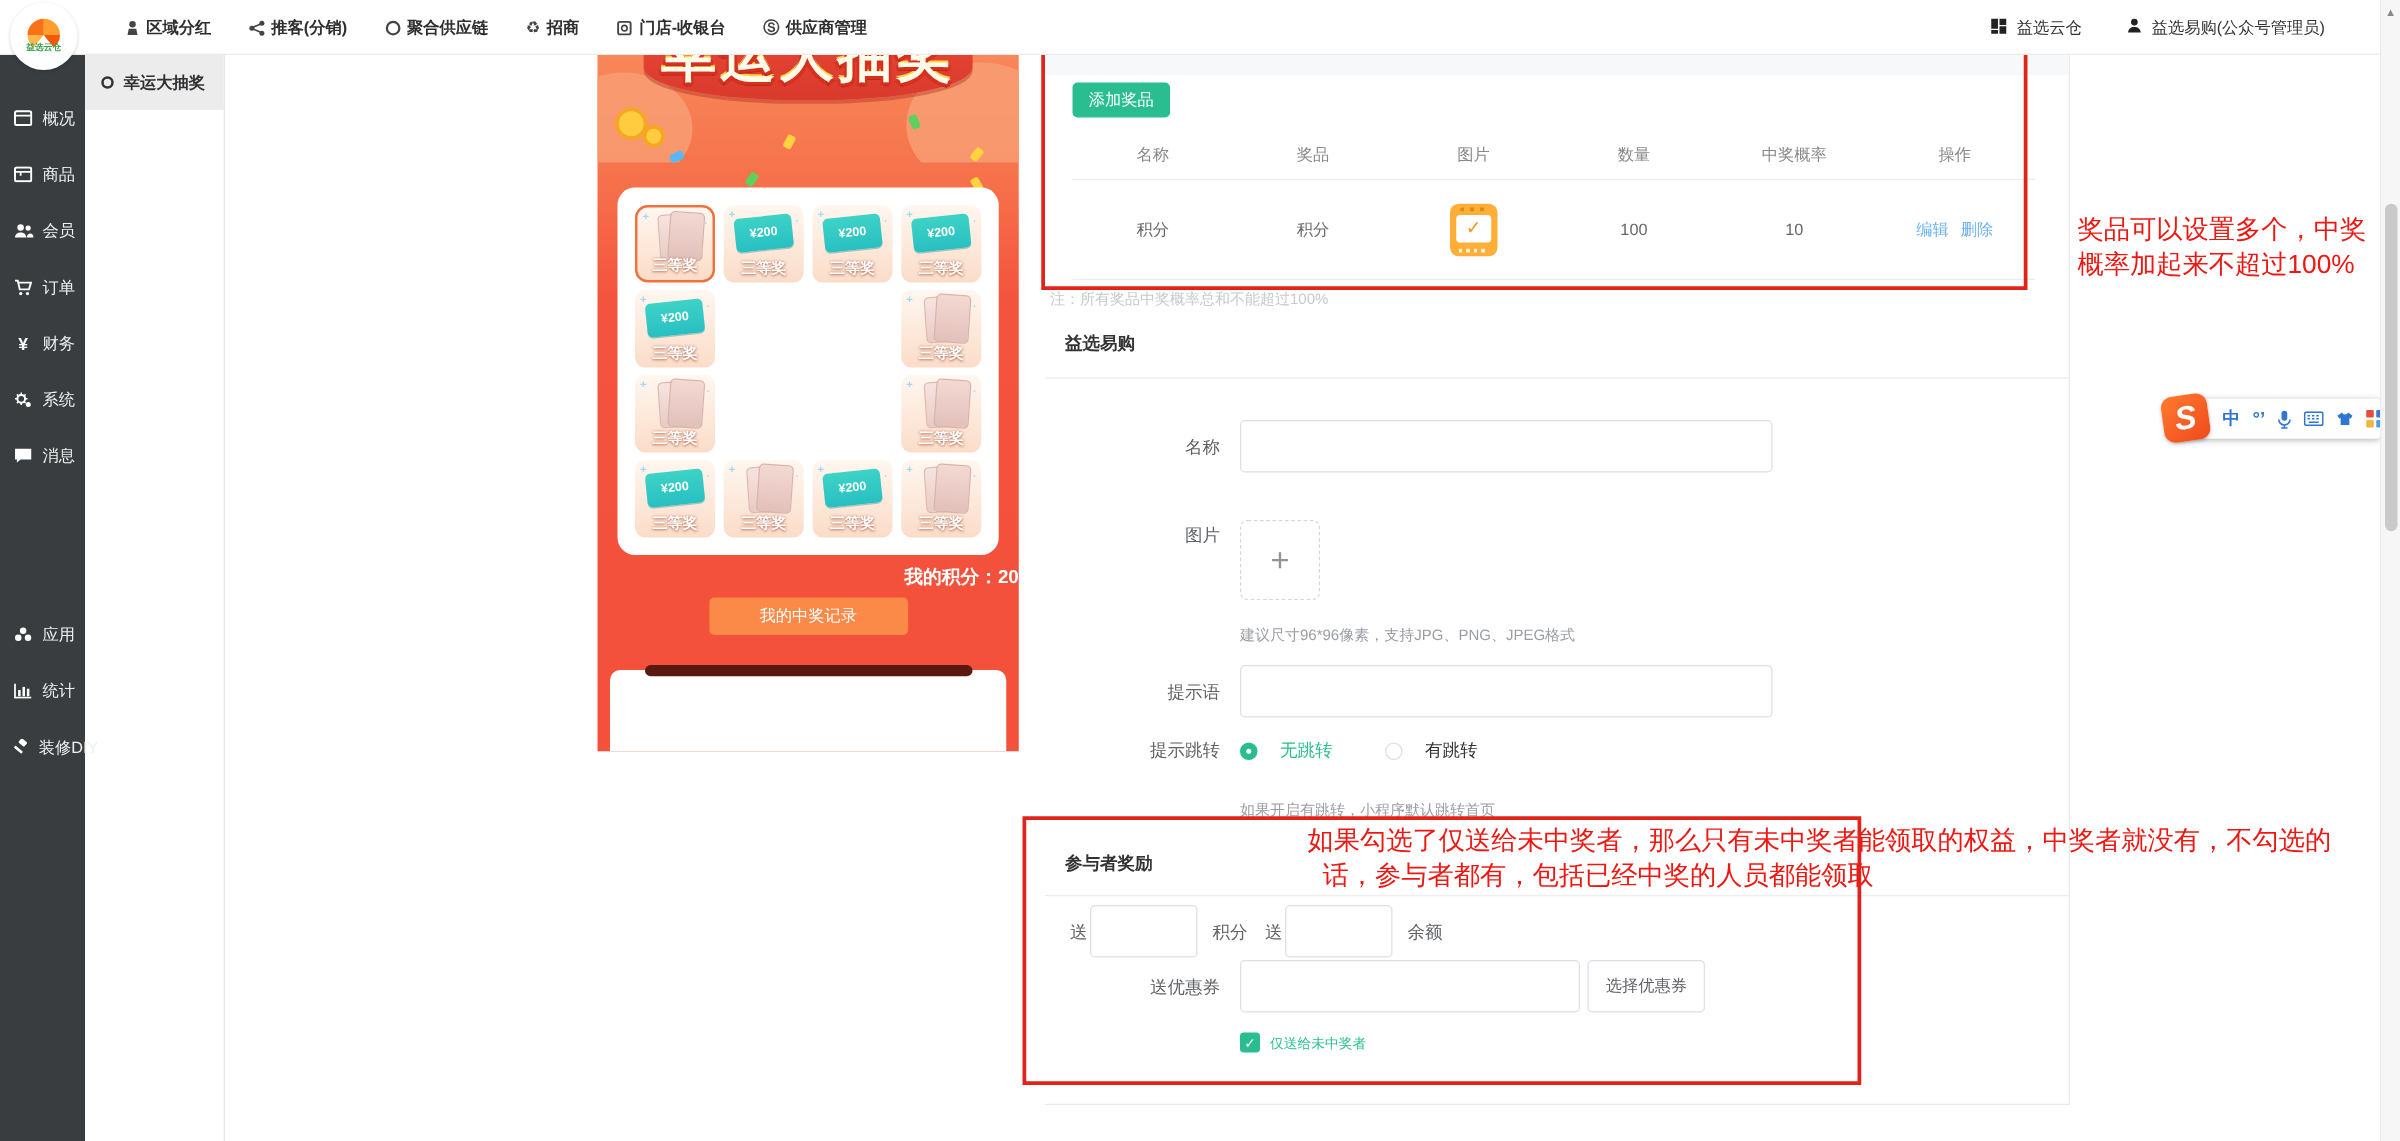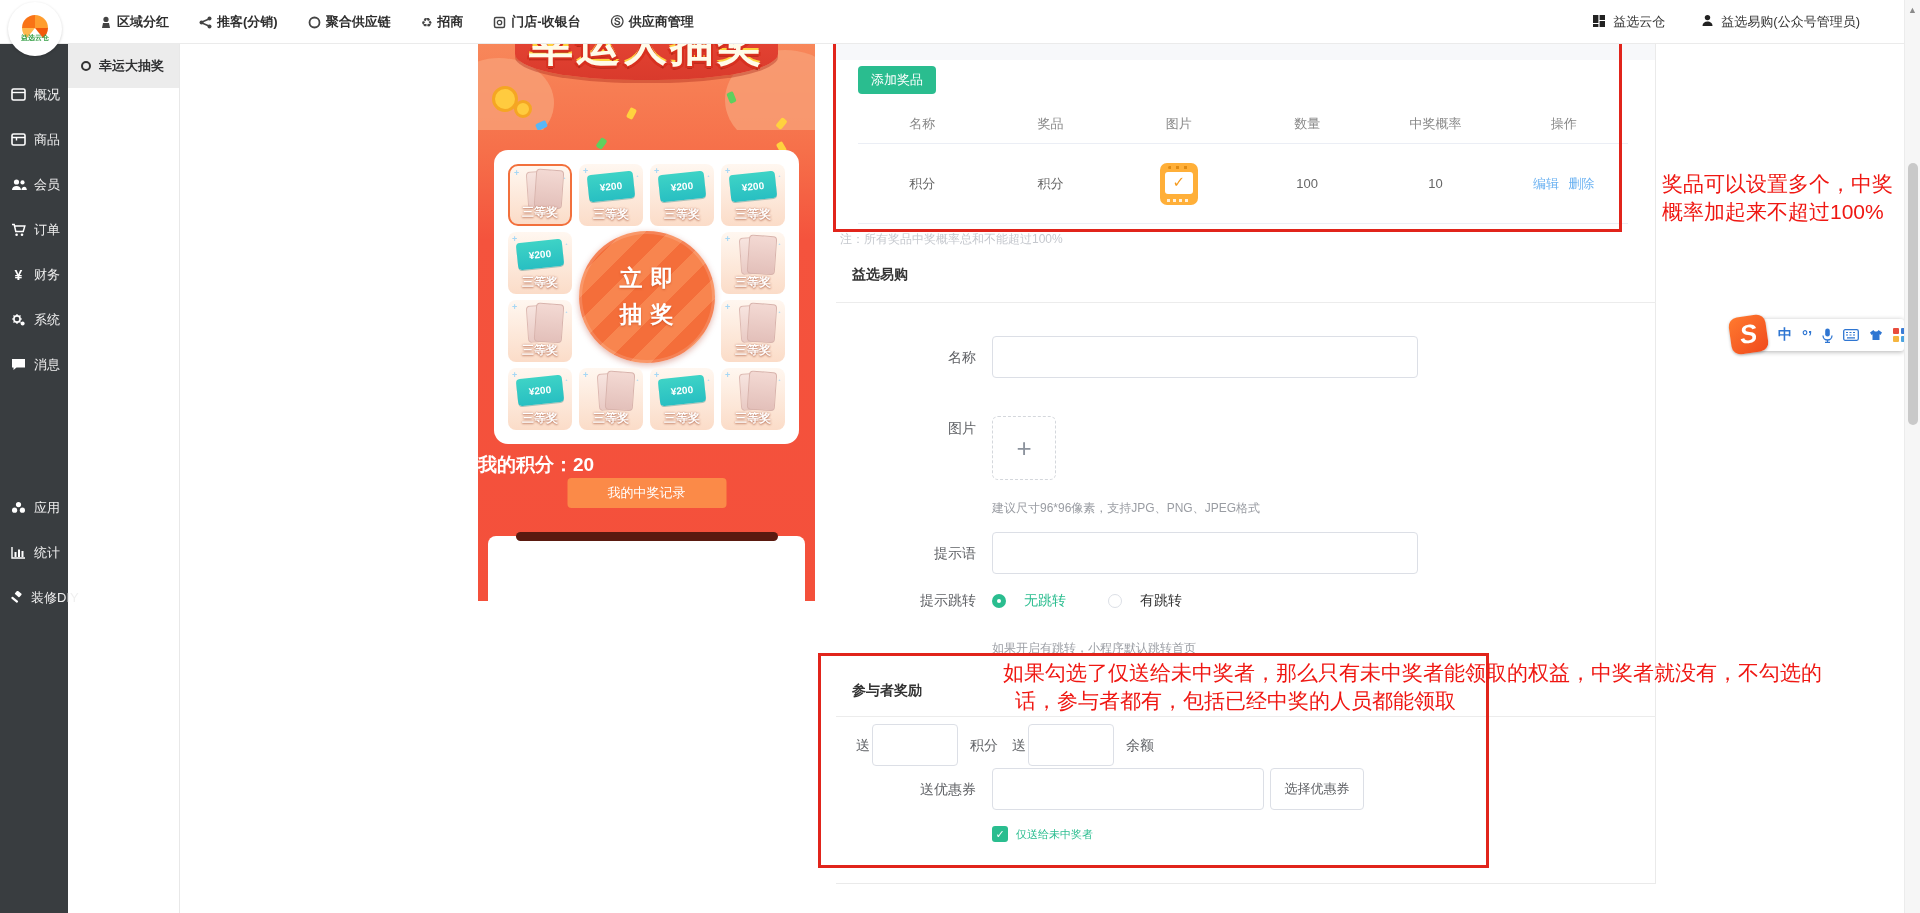--- a/index.html
+++ b/index.html
@@ -54,21 +54,21 @@
     box-shadow:0 1px 0 rgba(20,120,120,.35)}
   .phoneimg{margin-top:5px;width:27px;height:37px;background:linear-gradient(180deg,#f7e4df,#e9cac4);
     border:1px solid #ddb9b2;border-radius:4px;position:relative;transform:rotate(-4deg)}
   .phoneimg::after{content:"";position:absolute;left:7px;top:-2px;width:26px;height:37px;background:linear-gradient(180deg,#f3d9d3,#e3c0ba);
     border:1px solid #d8b3ac;border-radius:4px;transform:rotate(8deg)}
   .draw-circle{grid-column:2/4;grid-row:2/4;place-self:center;width:136px;height:132px;border-radius:50%;
     background:repeating-linear-gradient(135deg,#f8854f 0 16px,#f46e3a 16px 32px);display:flex;flex-direction:column;
     align-items:center;justify-content:center;color:#fff;font-size:23px;font-weight:bold;letter-spacing:8px;line-height:1.55;
     text-shadow:0 1px 2px rgba(180,60,20,.5);box-shadow:inset 0 0 0 3px rgba(255,255,255,.15),0 2px 6px rgba(170,40,20,.35);cursor:pointer}
   .draw-circle span{padding-left:8px}
-  .points{position:absolute;left:0;right:0;top:422px;text-align:left;color:#fff;font-size:19px;font-weight:bold}
+  .points{position:absolute;left:0;right:0;top:422px;text-align:right;color:#fff;font-size:15px;font-weight:bold}
   .rec-btn{position:absolute;left:50%;transform:translateX(-50%);top:448px;width:159px;height:30px;background:#fb8a48;
     border:none;border-radius:4px;color:#fff;font-size:13px;cursor:pointer}
   .darkbar{position:absolute;left:50%;transform:translateX(-50%);top:502px;width:262px;height:9px;background:#5a1a10;border-radius:5px;z-index:3}
   .sheet{position:absolute;left:10px;right:10px;top:506px;bottom:0;background:#fff;border-radius:8px 8px 0 0;z-index:2}
   .winrow-head{position:absolute;left:0;right:0;top:16px;display:flex;align-items:center;justify-content:center;gap:10px}
   .winline{width:66px;height:2px;background:#f09a60}
   .winpill{background:#fb7b3d;color:#fff;font-size:13px;font-weight:bold;border-radius:999px;padding:5px 26px}
   .winrow{position:absolute;left:16px;right:16px;top:67px;display:flex;justify-content:flex-end;font-size:12px;color:#ec4899;white-space:nowrap}
 
   
@@ -408,24 +408,20 @@
             <span class="spark" style="right: 4px; top: 6px;">˖</span>
             <div class="coupon">¥200</div>
             <div class="tile-label">三等奖</div>
           </div>
           <div class="tile" style="grid-area: 4 / 4;">
             <span class="spark" style="left: 4px; top: 2px;">+</span>
             <span class="spark" style="right: 4px; top: 6px;">˖</span>
             <div class="phoneimg"></div>
             <div class="tile-label">三等奖</div>
           </div>
-          <div class="draw-circle">
-            <span>立即</span>
-            <span>抽奖</span>
-          </div>
         </div>
     </div>
 
     <div class="points">我的积分：20</div>
     <button class="rec-btn">我的中奖记录</button>
     <div class="darkbar"></div>
     <div class="sheet">
       <div class="winrow">
         <span>我**用户</span>
         <span>三等奖</span>
@@ -508,21 +504,21 @@
     </div>
   </div>
 
   <div class="redbox" style="left:833px;top:40px;width:789px;height:192px"></div>
   <div class="redbox" style="left:818px;top:653px;width:671px;height:215px"></div>
 
   <div class="redtext wrap" style="left:1662px;top:170px;width:245px">
     <div>奖品可以设置多个，中奖</div>
     <div>概率加起来不超过100%</div>
   </div>
-  <div class="redtext" style="left:1003px;top:659px">
+  <div class="redtext" style="left:1046px;top:659px">
     <div>如果勾选了仅送给未中奖者，那么只有未中奖者能领取的权益，中奖者就没有，不勾选的</div>
     <div style="margin-left:12px">话，参与者都有，包括已经中奖的人员都能领取</div>
   </div>
 
   <div class="ime">
     <span class="slogo">S</span>
     <span class="ime-ic">中</span>
     <span class="ime-ic" style="font-size:15px">°’</span>
     <span class="ime-ic">
       <svg width="11" height="15" viewBox="0 0 11 15">

